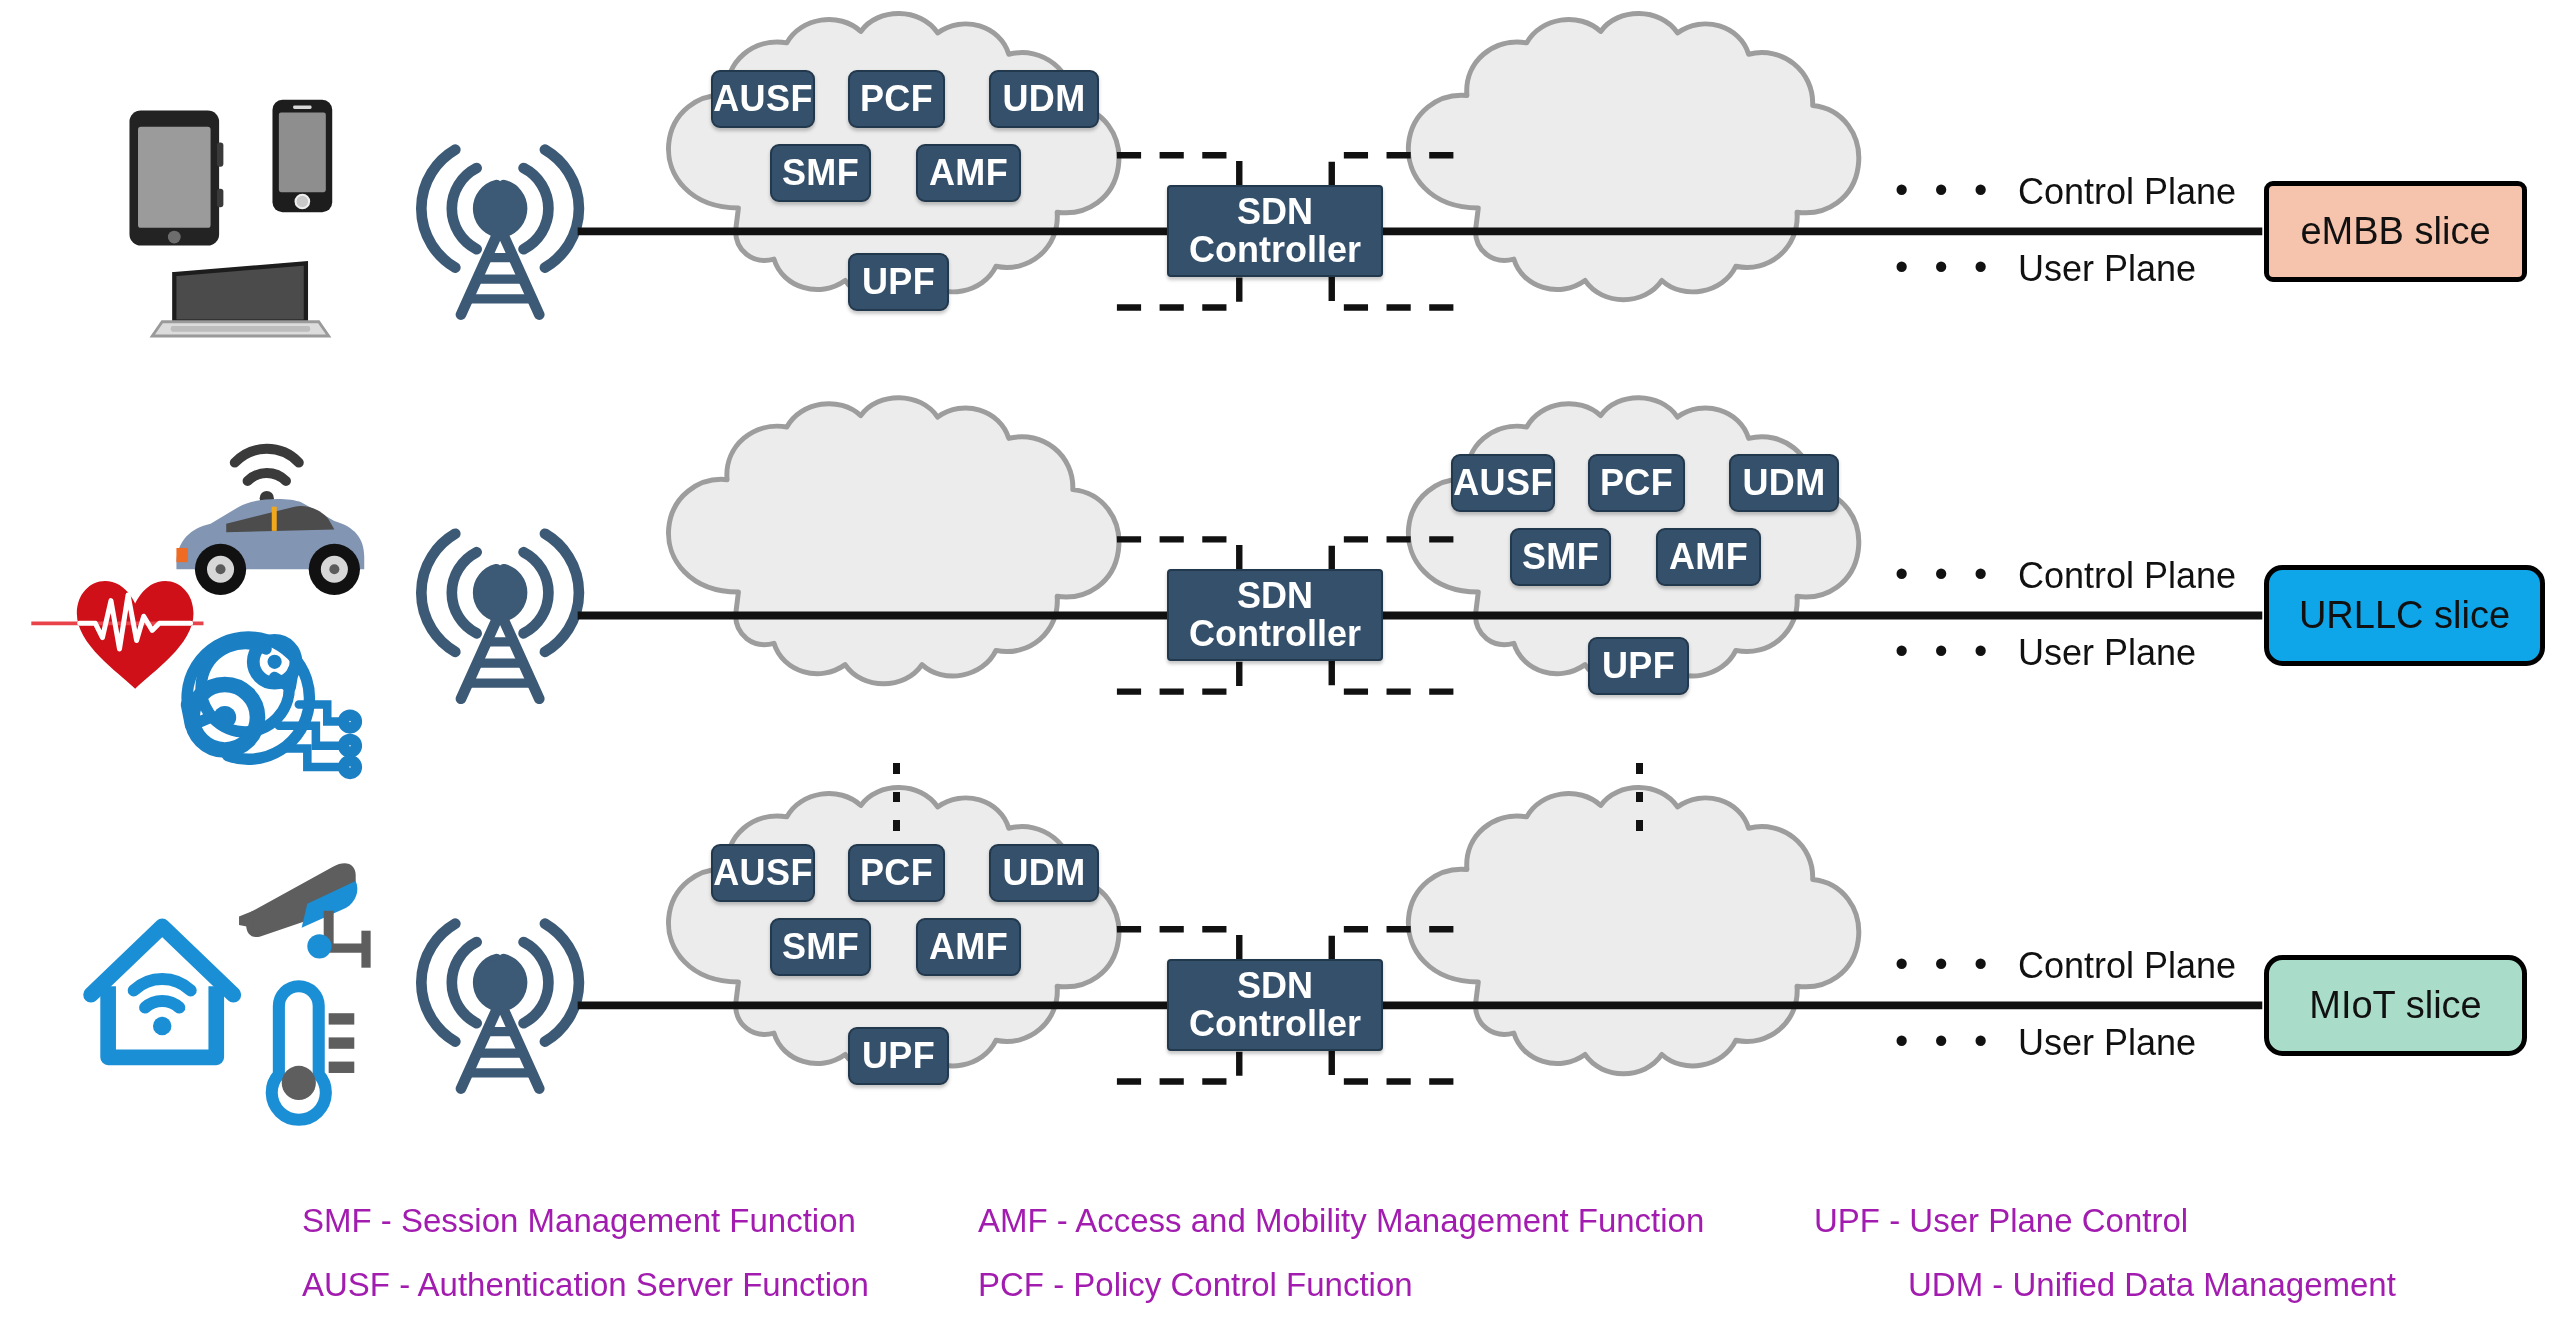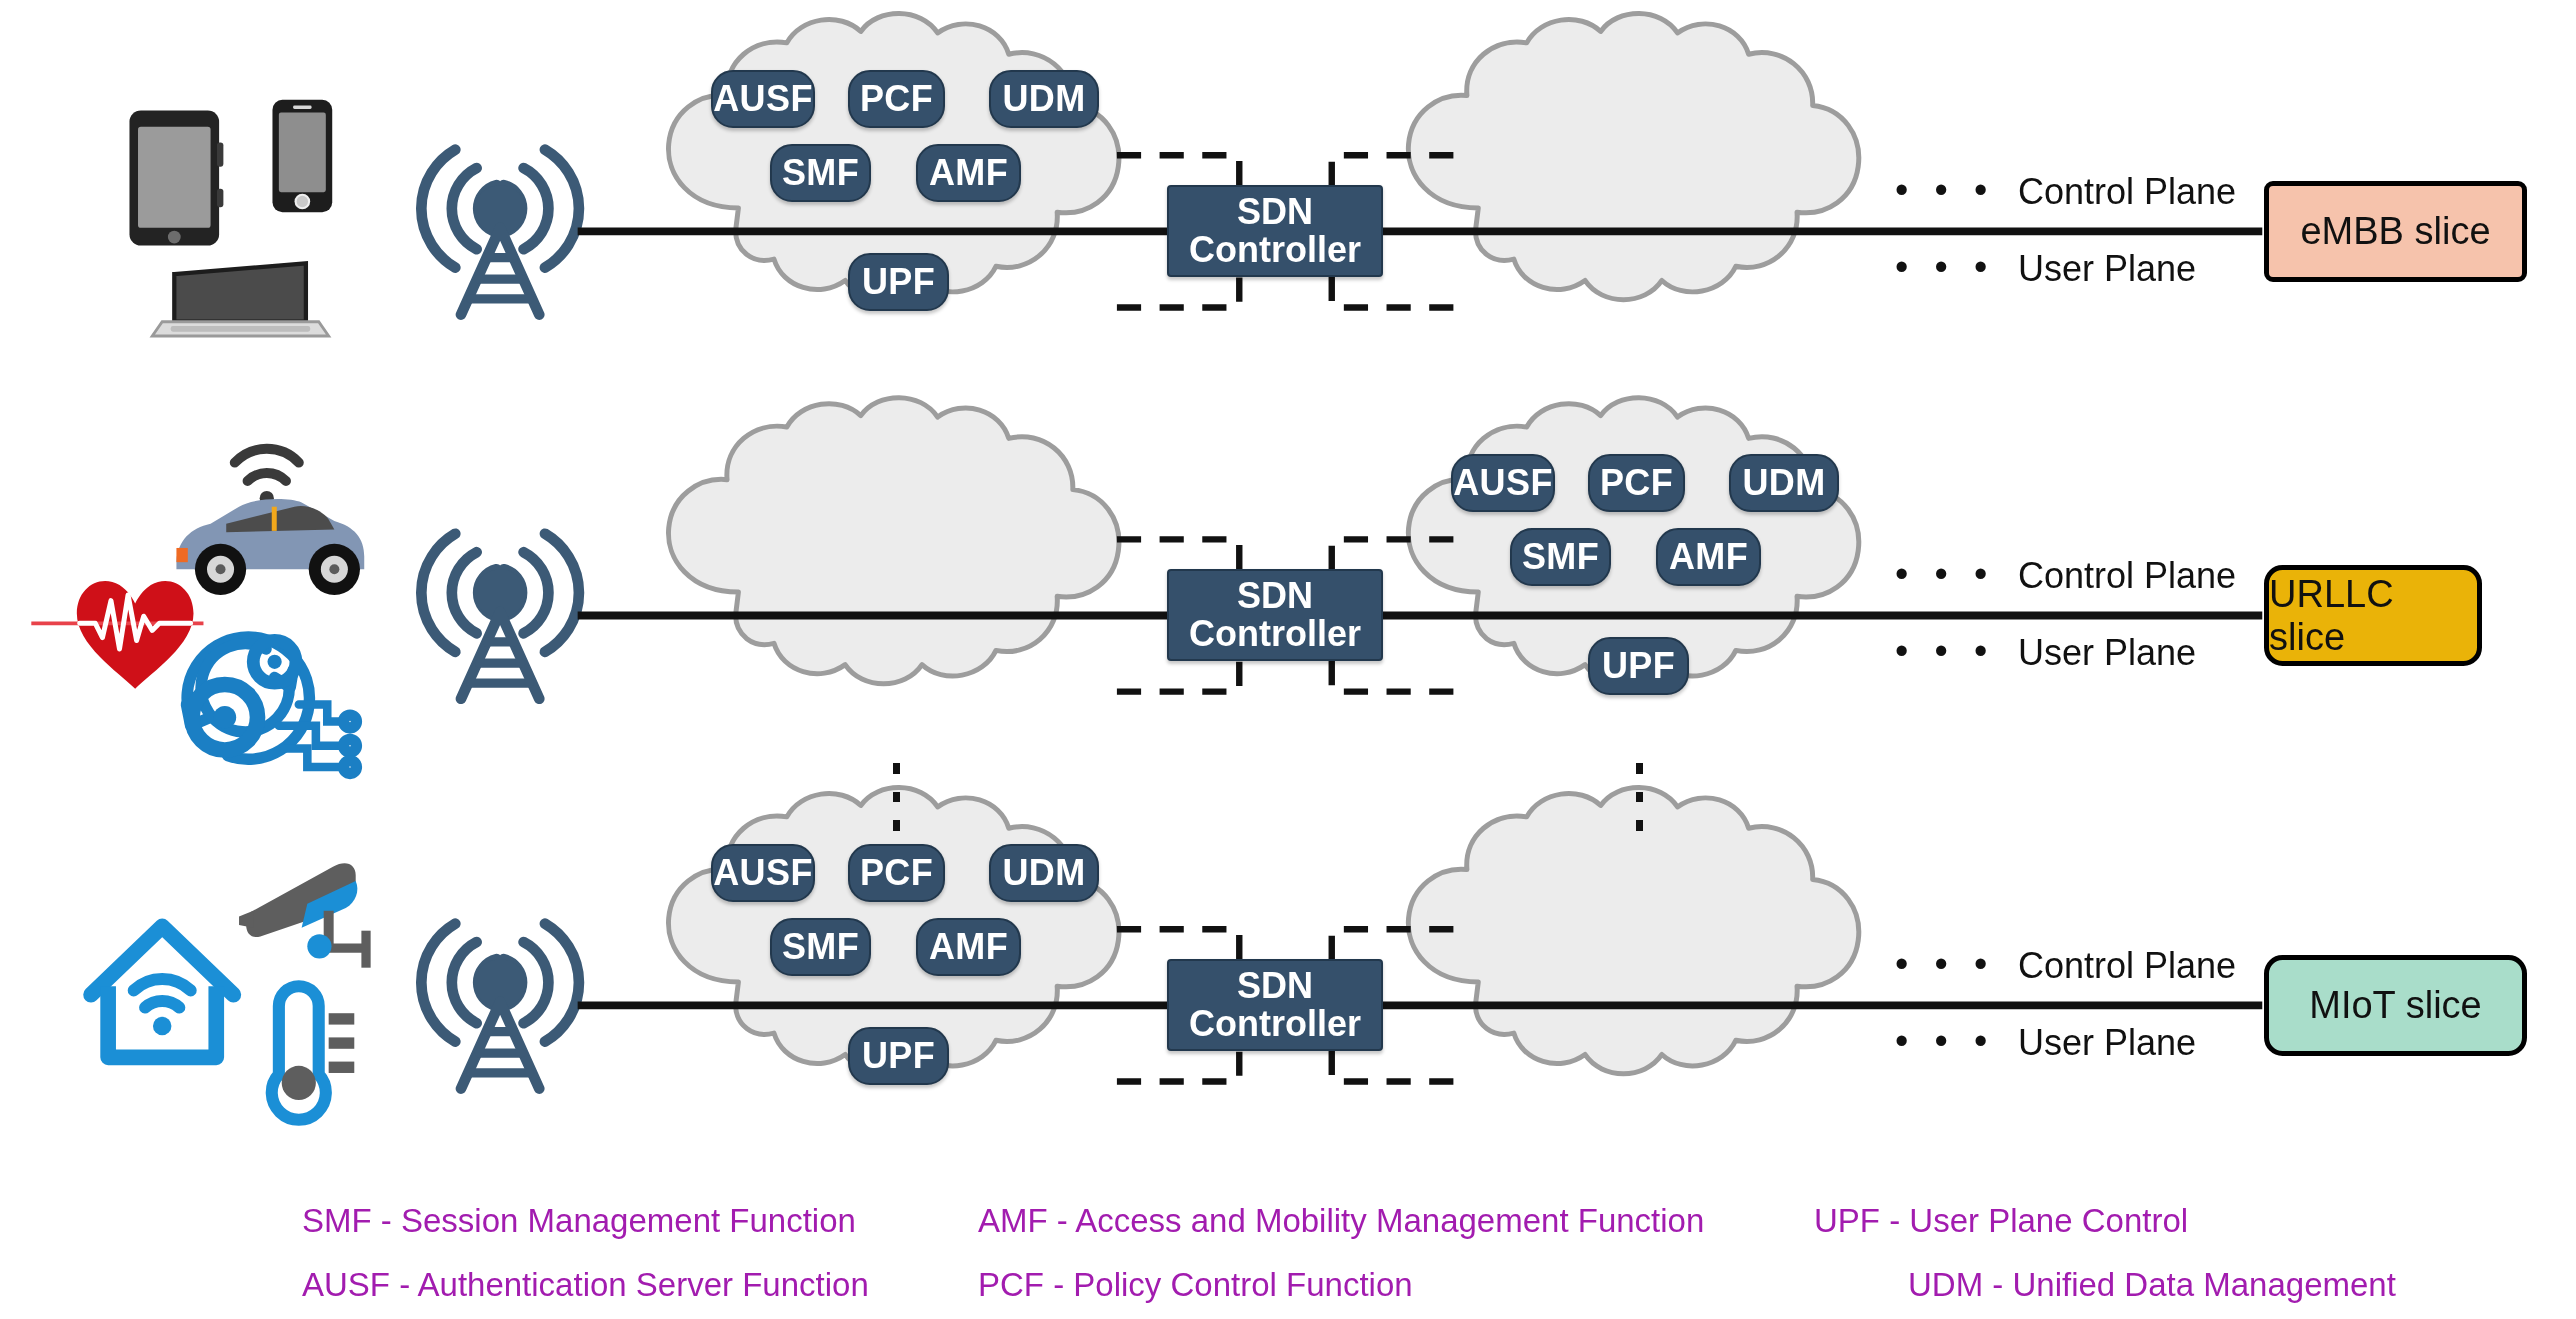--- a/index.html
+++ b/index.html
@@ -2,21 +2,21 @@
 <html style="font-size:11.4px"><head>
 <meta charset="utf-8">
 <style>
   html,body{margin:0;padding:0;background:#ffffff;}
   body{width:2576px;height:1320px;position:relative;overflow:hidden;
        font-family:"Liberation Sans","DejaVu Sans",sans-serif;}
   #stage{position:absolute;left:0;top:0;width:2576px;height:1320px;}
   svg.layer{position:absolute;left:0;top:0;width:2576px;height:1320px;overflow:visible;}
 
   
-  .nf{position:absolute;background:#35506b;border:2.1px solid #22384d;border-radius:22px;
+  .nf{position:absolute;background:#35506b;border:2.1px solid #22384d;border-radius:9px;
       color:#ffffff;font-size:36px;font-weight:700;letter-spacing:0.4px;
       display:flex;align-items:center;justify-content:center;
       box-shadow:0 2.1px 3.6px rgba(0,0,0,.22);box-sizing:border-box;}
   .sdn{position:absolute;background:#35506b;border:2.1px solid #22384d;border-radius:4px;
        color:#ffffff;font-size:36px;font-weight:700;line-height:1.06;text-align:center;
        display:flex;align-items:center;justify-content:center;
        box-shadow:0 2.1px 3.6px rgba(0,0,0,.22);box-sizing:border-box;}
 
   
   .slice{position:absolute;border:5px solid #000000;border-radius:18.5px;
@@ -257,21 +257,21 @@
         <span>SDN</span><br>
         <span>Controller</span>
       </span>
     </div>
 
     <div class="ell" style="left:1895px;top:555px;">• • •</div>
     <div class="plane" style="left:2018px;top:555px;">Control Plane</div>
     <div class="ell" style="left:1895px;top:632px;">• • •</div>
     <div class="plane" style="left:2018px;top:632px;">User Plane</div>
 
-    <div class="slice" style="left:2264px;top:565px;width:218px;height:101px;background:#eab308;">URLLC slice</div>
+    <div class="slice" style="left:2264px;top:565px;width:281px;height:101px;background:#0ea5e9;">URLLC slice</div>
   </div>
 
   <div class="vdots" style="left:893px;top:763px;">
       <i></i>
       <i></i>
       <i></i>
     </div>
   <div class="vdots" style="left:1636px;top:763px;">
       <i></i>
       <i></i>

